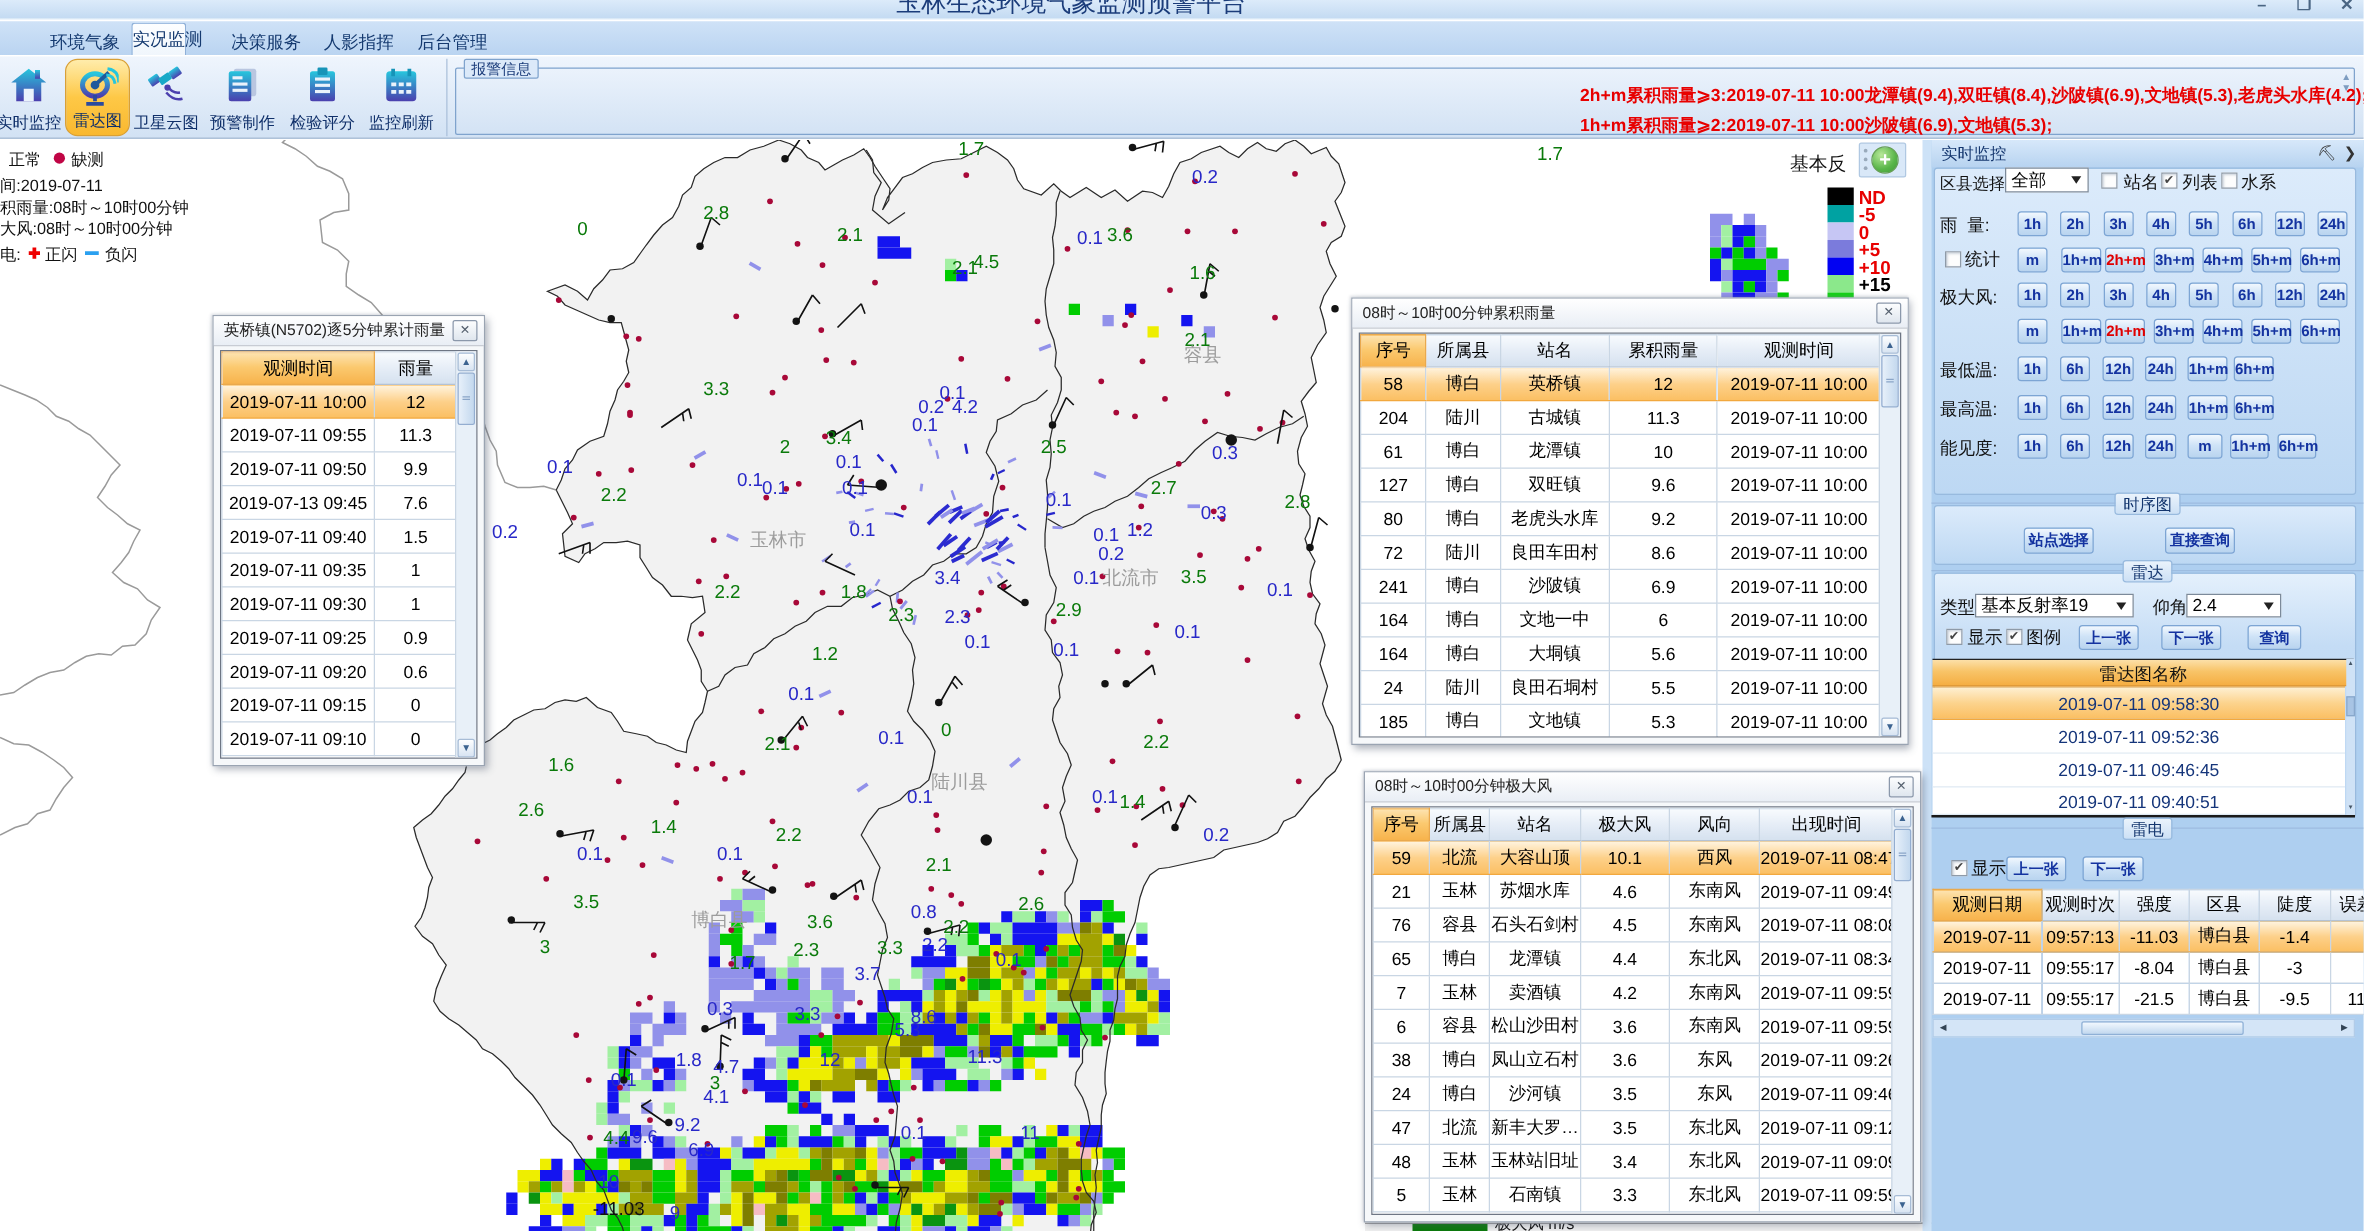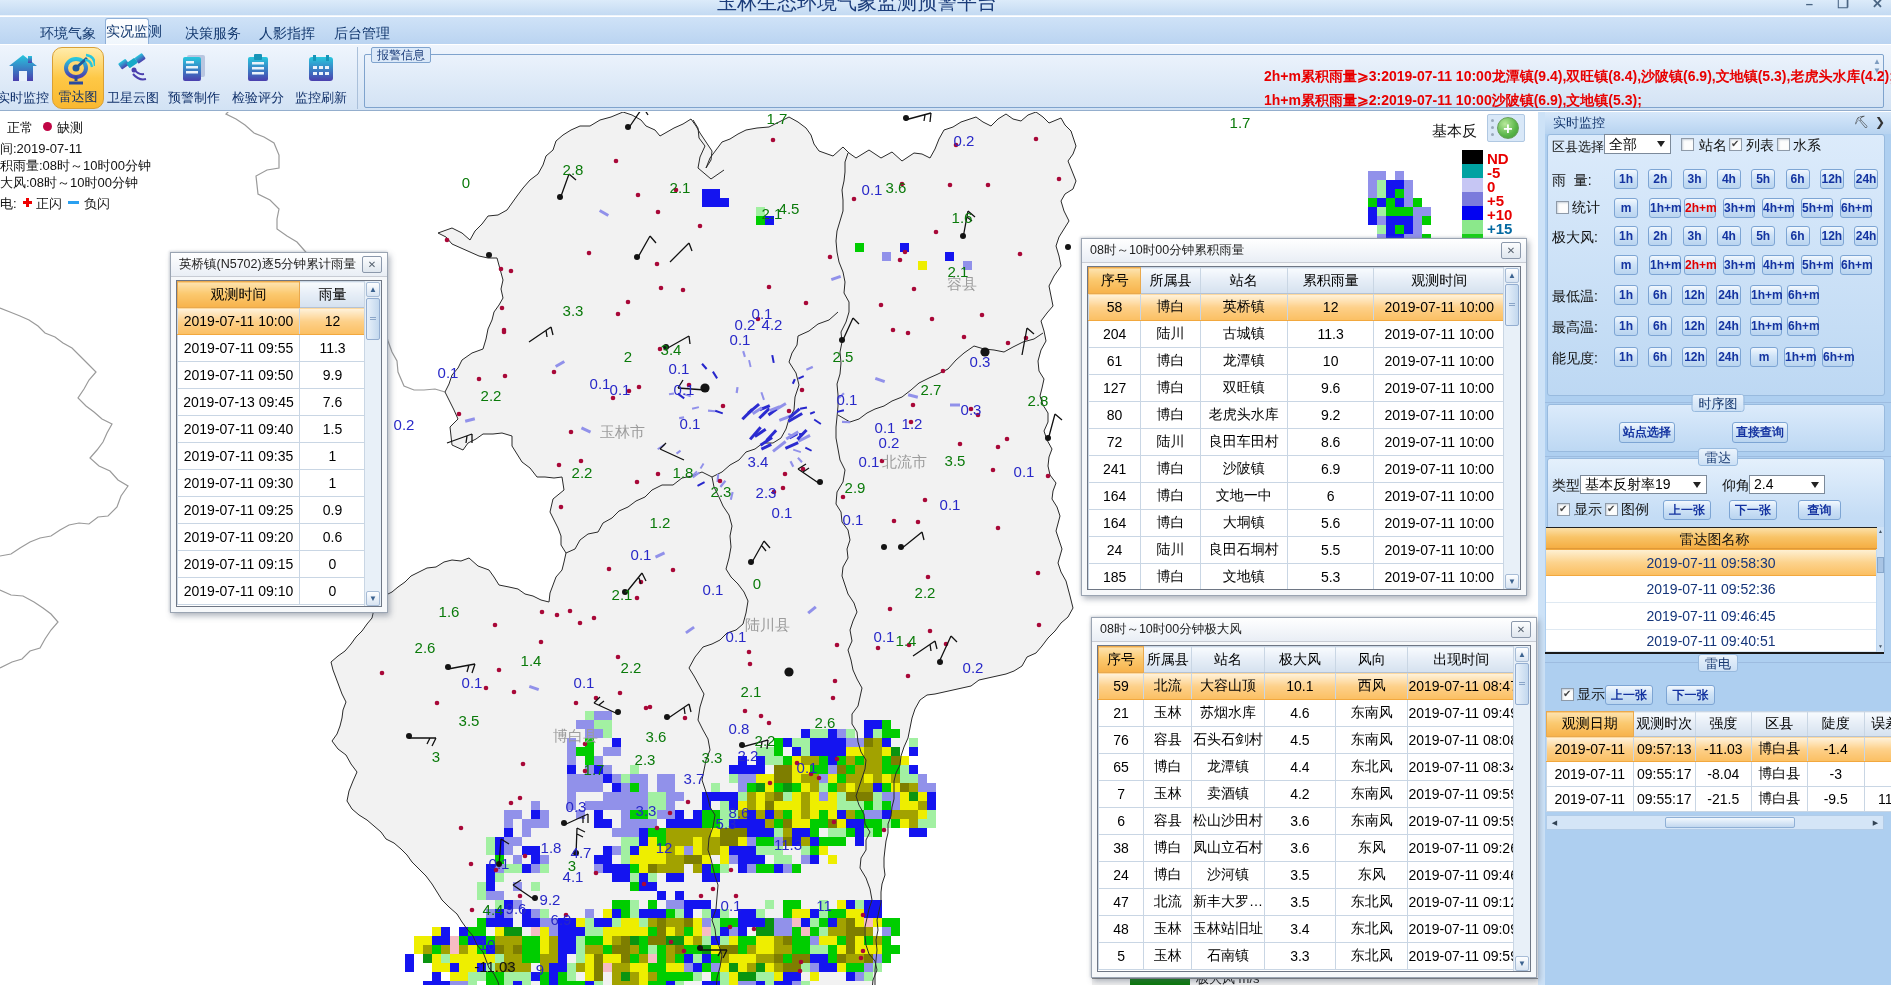--- a/index.html
+++ b/index.html
@@ -1351,21 +1351,21 @@
     <div style="position:absolute;left:1487px;top:38px;color:#e80000;font-weight:bold;font-size:15px">ND</div>
     <div style="position:absolute;left:1462px;top:52px;width:21px;height:14px;background:#00a2a2"></div>
     <div style="position:absolute;left:1487px;top:52px;color:#e80000;font-weight:bold;font-size:15px">-5</div>
     <div style="position:absolute;left:1462px;top:66px;width:21px;height:14px;background:#c6c6f4"></div>
     <div style="position:absolute;left:1487px;top:66px;color:#e80000;font-weight:bold;font-size:15px">0</div>
     <div style="position:absolute;left:1462px;top:80px;width:21px;height:14px;background:#7b7bdc"></div>
     <div style="position:absolute;left:1487px;top:80px;color:#e80000;font-weight:bold;font-size:15px">+5</div>
     <div style="position:absolute;left:1462px;top:94px;width:21px;height:14px;background:#0202f2"></div>
     <div style="position:absolute;left:1487px;top:94px;color:#e80000;font-weight:bold;font-size:15px">+10</div>
     <div style="position:absolute;left:1462px;top:108px;width:21px;height:14px;background:#8be88b"></div>
-    <div style="position:absolute;left:1487px;top:108px;color:#0369a1;font-weight:bold;font-size:15px">+15</div>
+    <div style="position:absolute;left:1487px;top:108px;color:#000000;font-weight:bold;font-size:15px">+15</div>
     <div style="position:absolute;left:1462px;top:122px;width:21px;height:14px;background:#17d217"></div>
     <div style="position:absolute;left:1487px;top:2px;width:38px;height:28px;background:#d9e8f8;border:1px solid #b0c8e2;border-radius:2px">
       <div style="position:absolute;left:3px;top:4px;width:3px;height:3px;background:#9ab;border-radius:50%"></div>
       <div style="position:absolute;left:3px;top:11px;width:3px;height:3px;background:#9ab;border-radius:50%"></div>
       <div style="position:absolute;left:3px;top:18px;width:3px;height:3px;background:#9ab;border-radius:50%"></div>
       <div style="position:absolute;left:9px;top:2px;width:22px;height:22px;border-radius:50%;background:radial-gradient(circle at 35% 30%,#b8e89a,#58b548 60%,#3f9938);border:1px solid #68a058;color:#fff;font-size:16px;font-weight:bold;text-align:center;line-height:21px">+</div>
     </div>
     <div style="position:absolute;left:1092px;top:866px;width:512px;height:7px;background:#f0f0f0;border-top:1px solid #888;overflow:hidden">
       <div style="position:absolute;left:38px;top:0px;width:60px;height:7px;background:#0a7a0a"></div>
       <div style="position:absolute;left:104px;top:-9px;font-size:13px;color:#111">极大风 m/s</div>

